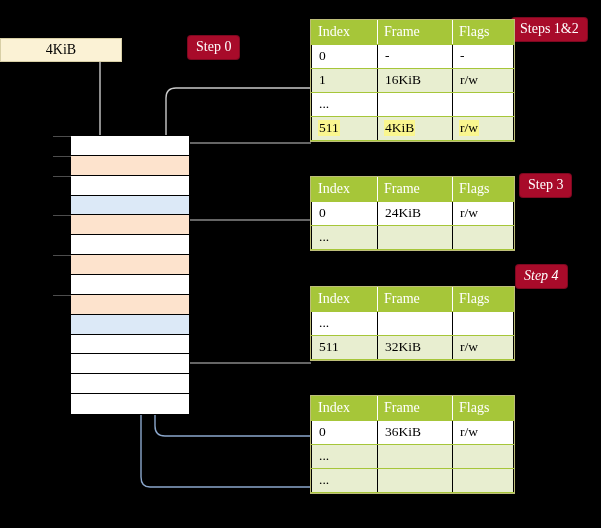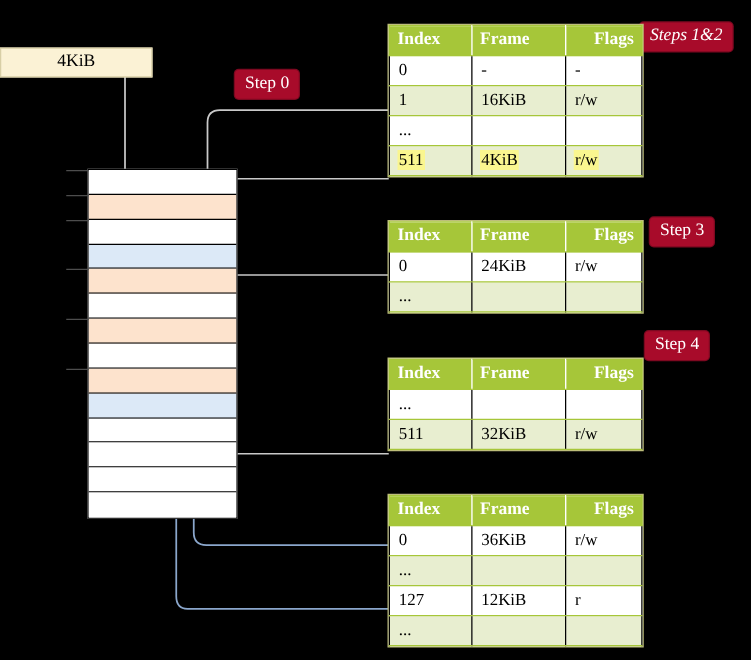--- a/index.html
+++ b/index.html
@@ -24,25 +24,25 @@
           border:1px solid #000;box-sizing:border-box;background:#fff;}
   .mrow{position:absolute;left:0;width:100%;box-sizing:border-box;
         border-bottom:1px solid #000;}
   .mrow.last{border-bottom:none;}
   .tick{position:absolute;height:1px;background:#4d4d4d;width:18px;left:-18px;}
 
   
   table.pt{position:absolute;border-collapse:collapse;
            font-size:13.5px;background:#fff;
            box-shadow:0 0 0 1px #bdbd7a;}
-  table.pt th{background:#a6c639;color:#fff;font-weight:bold;
+  table.pt th{background:#a6c639;color:#fff;font-weight:normal;
               text-align:left;padding:3px 6px 4px 6px;
               border:1px solid #a6c639;border-right-color:#fff;
               font-size:14px;}
-  table.pt th:last-child{border-right-color:#a6c639;text-align:right;}
+  table.pt th:last-child{border-right-color:#a6c639;}
   table.pt td{border:1px solid #000;border-top-color:#a6c639;
               border-bottom-color:#a6c639;
               padding:2px 6px 3px 6px;height:18px;
               vertical-align:middle;white-space:nowrap;}
   table.pt tr.odd td{background:#fff;}
   table.pt tr.even td{background:#e8eed0;}
   .hl{background:#faf68f !important;}
   .cellspan{display:inline-block;padding:0 1px;}
   .cellspan.hl{background:#faf68f;}
 
@@ -107,24 +107,24 @@
     <div class="mrow" style="top: 158.857px; height: 19.8571px; background: rgb(253, 227, 205);"></div>
     <div class="tick" style="top: 158.857px;"></div>
     <div class="mrow" style="top: 178.714px; height: 19.8571px; background: rgb(220, 233, 247);"></div>
     <div class="mrow" style="top: 198.571px; height: 19.8571px; background: rgb(255, 255, 255);"></div>
     <div class="mrow" style="top: 218.429px; height: 19.8571px; background: rgb(255, 255, 255);"></div>
     <div class="mrow" style="top: 238.286px; height: 19.8571px; background: rgb(255, 255, 255);"></div>
     <div class="mrow last" style="top: 258.143px; height: 19.8571px; background: rgb(255, 255, 255);"></div>
   </div>
 
 <div id="badges">
-    <div class="badge" style="left: 188px; top: 56px;">Step 0</div>
-    <div class="badge" style="left: 512px; top: 18px; font-style: italic;">Steps 1&amp;2</div>
+    <div class="badge" style="left: 188px; top: 36px;">Step 0</div>
+    <div class="badge" style="left: 512px; top: 18px;">Steps 1&amp;2</div>
     <div class="badge" style="left: 520px; top: 174px;">Step 3</div>
-    <div class="badge" style="left: 516px; top: 265px;">Step 4</div>
+    <div class="badge" style="left: 516px; top: 265px; font-style: italic;">Step 4</div>
   </div>
 
 <div id="tables">
     <table class="pt" style="left: 311px; top: 20px;">
       <thead>
         <tr>
           <th class="c-index">Index</th>
           <th class="c-frame">Frame</th>
           <th class="c-flags">Flags</th>
         </tr>
@@ -206,25 +206,20 @@
         <tr class="odd">
           <td class="c-index"><span class="cellspan">0</span></td>
           <td class="c-frame"><span class="cellspan">36KiB</span></td>
           <td class="c-flags"><span class="cellspan">r/w</span></td>
         </tr>
         <tr class="even">
           <td class="c-index"><span class="cellspan">...</span></td>
           <td class="c-frame">&nbsp;</td>
           <td class="c-flags">&nbsp;</td>
         </tr>
-        <tr class="odd">
-          <td class="c-index"><span class="cellspan">127</span></td>
-          <td class="c-frame"><span class="cellspan">12KiB</span></td>
-          <td class="c-flags"><span class="cellspan">r</span></td>
-        </tr>
         <tr class="even">
           <td class="c-index"><span class="cellspan">...</span></td>
           <td class="c-frame">&nbsp;</td>
           <td class="c-flags">&nbsp;</td>
         </tr>
       </tbody>
     </table>
   </div>
 
 </body></html>

